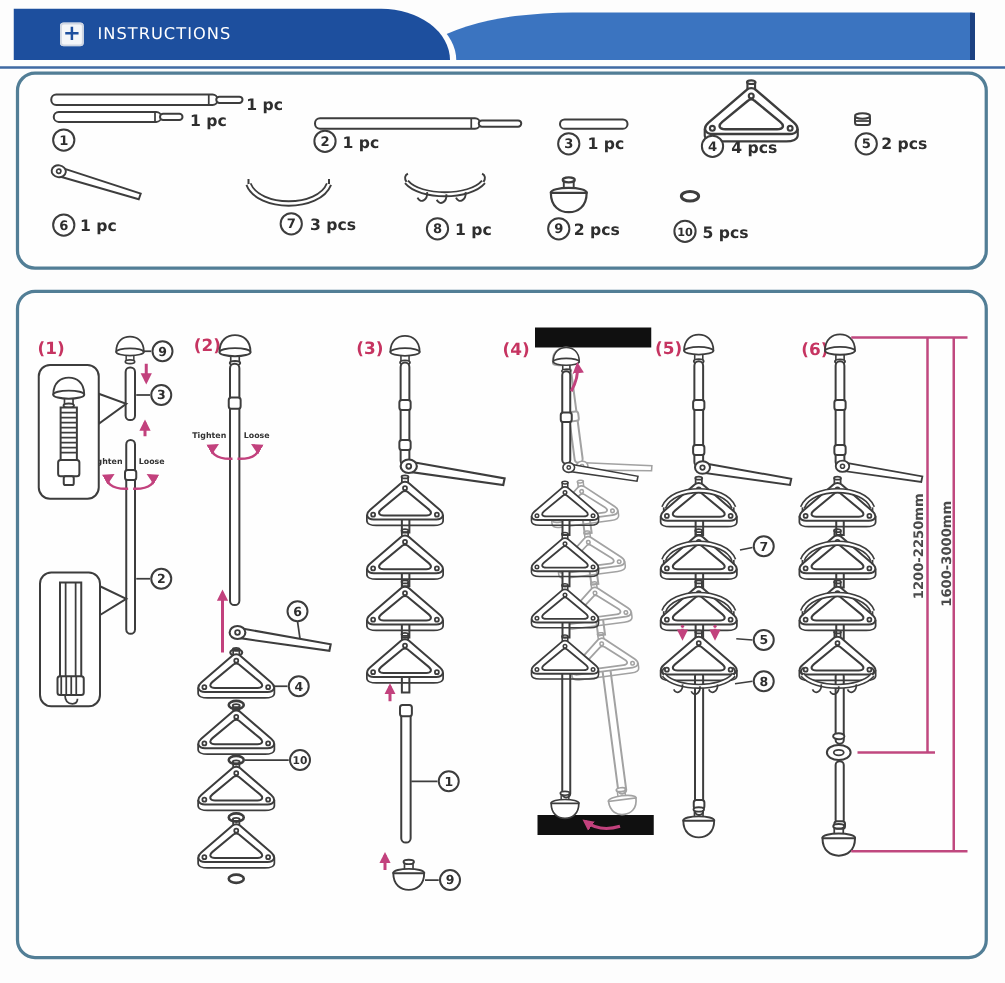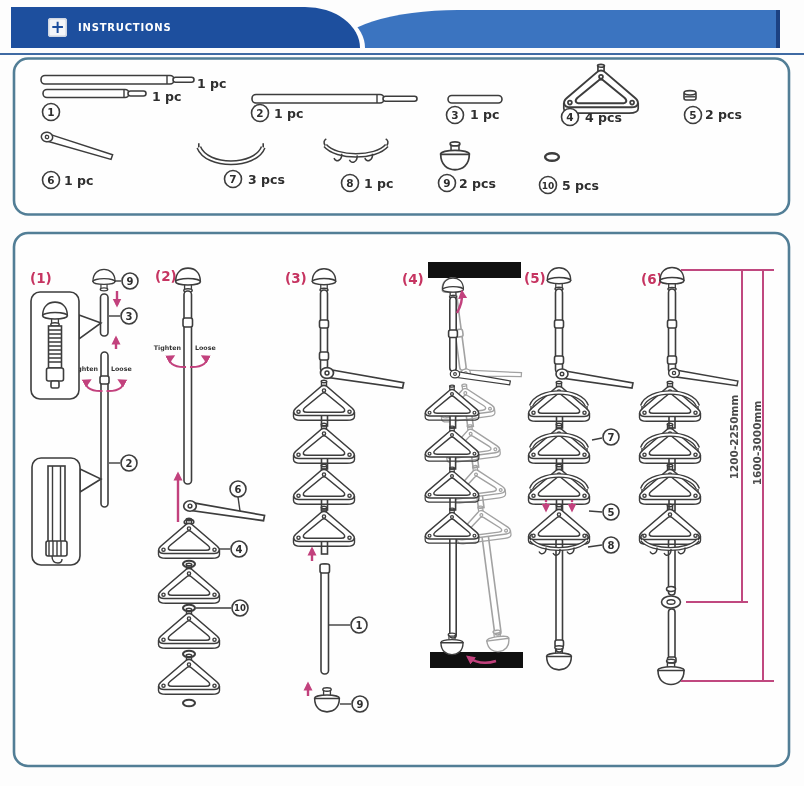--- a/index.html
+++ b/index.html
@@ -1,21 +1,21 @@
 <!DOCTYPE html>
 <html><head>
 <meta charset="utf-8">
 <style>
   html,body{margin:0;padding:0;}
   body{width:804px;height:786px;background:#fdfdfd;font-family:"DejaVu Sans",sans-serif;position:relative;overflow:hidden;}
   .thin-line{position:absolute;top:53px;left:0;width:804px;height:2px;background:#3f6aa3;}
   .banner-light{position:absolute;left:338px;top:10px;width:438px;height:38px;background:#3b74c0;border-top-left-radius:120px 38px;border-right:4px solid #1c4182;z-index:1;}
   .banner-dark{position:absolute;left:11px;top:7px;width:349px;height:41px;background:#1d4f9e;border-top-right-radius:55px 41px;box-shadow:5px 0 0 #fdfdfd;display:flex;align-items:center;z-index:2;}
   .plus-box{width:19px;height:19px;background:#f4f6f9;border-radius:3px;margin-left:37px;display:flex;align-items:center;justify-content:center;color:#1d4f9e;font-weight:bold;font-size:17px;line-height:1;box-shadow:inset 0 0 0 1.5px #cfd6e2;}
-  .title{color:#ffffff;font-size:10px;font-weight:bold;letter-spacing:.8px;margin-left:11px;}
+  .title{color:#ffffff;font-size:13px;font-weight:normal;letter-spacing:.8px;margin-left:11px;}
   svg{position:absolute;left:0;top:0;color:#3d3d3d;z-index:0;}
   .ln{fill:#fff;stroke:currentColor;stroke-width:1.6;}
   .ln2{fill:none;stroke:currentColor;stroke-width:1.4;}
   .box{fill:#fefefe;stroke:#527e96;stroke-width:2.6;}
   .qty{font-size:12.5px;font-weight:bold;fill:#2e2e2e;}
   .dg{font-size:10.5px;font-weight:bold;fill:#2e2e2e;text-anchor:middle;}
   .dgs{font-size:9px;font-weight:bold;fill:#2e2e2e;text-anchor:middle;}
   .cdg{font-size:10px;font-weight:bold;fill:#2e2e2e;text-anchor:middle;}
   .cdgs{font-size:8.5px;font-weight:bold;fill:#2e2e2e;text-anchor:middle;}
   .stp{font-size:13.5px;font-weight:bold;fill:#c63461;}

